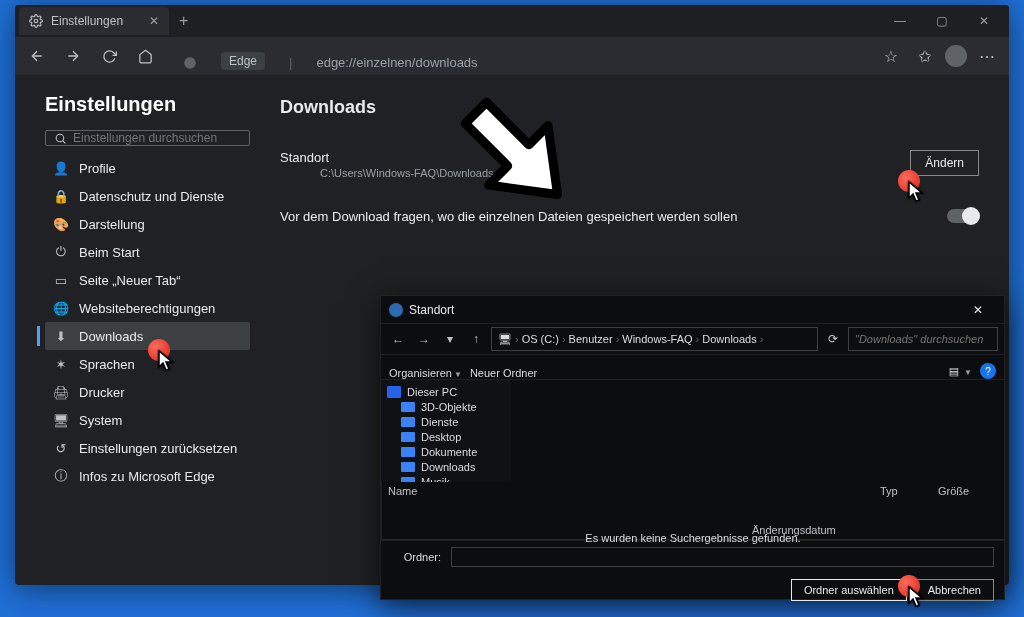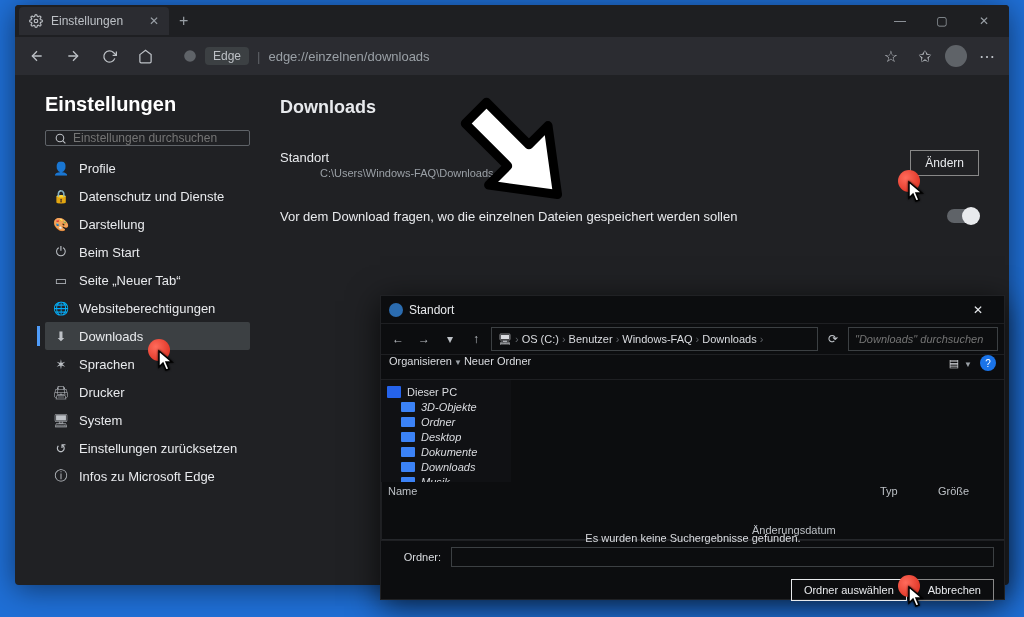--- a/index.html
+++ b/index.html
@@ -17,22 +17,22 @@
          background: #2b2c31; border-radius: 4px 4px 0 0; min-width: 150px; font-size: 12px; color: #bdc1c6;}
   .tab .close-x { margin-left: auto; color: #9aa0a6; cursor: pointer; }
   .newtab { color: #9aa0a6; padding: 6px 10px; font-size: 16px; cursor: pointer; }
   .win-controls { margin-left: auto; display: flex; }
   .win-btn { width: 42px; height: 32px; display:flex; align-items:center; justify-content:center;
              color:#9aa0a6; cursor:pointer; font-size:12px; }
 
   .toolbar { height: 38px; background:#2b2c31; display:flex; align-items:center; padding:0 8px; gap:8px; }
   .tool-btn { width:28px; height:28px; display:flex; align-items:center; justify-content:center;
               color:#bdc1c6; cursor:pointer; border-radius:4px; }
-  .addressbar { flex:0 0 auto; display:flex; align-items:center; height:28px;
-                background:transparent; color:#bdc1c6; padding:0 10px; gap:8px;
+  .addressbar { flex:0 0 auto; display:flex; align-items:flex-end; height:28px;
+                background:transparent; color:#bdc1c6; padding:0 10px; gap:24px;
                 font-size:13px; margin-left:6px;}
   .addr-badge { background:#3c4043; padding:2px 8px; border-radius:4px; font-size:12px;}
   .addr-url { color:#9aa0a6; }
   .toolbar-right { margin-left:auto; display:flex; align-items:center; gap:6px; }
   .avatar { width:22px; height:22px; border-radius:50%; background:#5f6368; }
 
   .content { display:flex; padding: 18px 30px; gap:30px; height: calc(100% - 70px); }
   .sidebar { width: 205px; flex:0 0 205px; }
   .sidebar h1 { font-size:20px; font-weight:600; color:#fff; margin-bottom:14px; }
   .search-box { display:flex; align-items:center; height:16px; border:1px solid #5f6368;
@@ -71,32 +71,32 @@
   .dlg-close { margin-left:auto; width:36px; height:26px; display:flex; align-items:center;
                justify-content:center; cursor:pointer; }
   .dlg-nav { height:30px; display:flex; align-items:center; padding:0 6px; gap:4px; }
   .nav-btn { width:22px; height:22px; display:flex; align-items:center; justify-content:center;
              color:#bdc1c6; cursor:pointer; }
   .breadcrumb { flex:1; height:24px; border:1px solid #3c4043; display:flex; align-items:center;
                 padding:0 6px; gap:3px; font-size:11px; color:#dadce0; overflow:hidden;}
   .breadcrumb .sep { color:#5f6368; }
   .dlg-search { width:150px; height:24px; border:1px solid #3c4043; background:transparent;
                 color:#9aa0a6; padding:0 6px; font-size:11px; outline:none; font-style:italic;}
-  .dlg-tools { height:26px; display:flex; align-items:flex-start; padding:0 8px; gap:2px;
+  .dlg-tools { height:26px; display:flex; align-items:flex-end; padding:0 8px; gap:8px;
                border-top:1px solid #1e1f22; border-bottom:1px solid #1e1f22; }
   .dlg-tools .link { font-size:11px; color:#dadce0; cursor:pointer; }
   .dlg-tools .chev { font-size:8px; color:#9aa0a6; margin-left:2px;}
   .dlg-tools .right { margin-left:auto; display:flex; align-items:center; gap:8px; }
   .help { width:16px; height:16px; border-radius:50%; background:#1a73e8; color:#fff;
           font-size:10px; display:flex; align-items:center; justify-content:center; }
   .dlg-body { display:flex; height:160px;flex-direction:column; }
   .tree { width:130px; background:#101114; padding:4px 4px; overflow:hidden;}
   .tree .node { display:flex; align-items:center; gap:6px; padding:1.5px 2px; font-size:11px;
                 color:#dadce0; cursor:pointer;}
-  .tree .node.indent { padding-left:16px;font-style:italic;}
+  .tree .node.indent { padding-left:16px;}
   .tree .fico { width:14px; height:10px; background:#3b82f6; border-radius:1px;}
   .tree .fico.pc { background:#2563eb; width:14px; height:12px;}
   .tree .fico.disk { background:#6b7280; }
   .tree .fico.dl { background:#3b82f6; }
   .filepane { flex:1; background:#0c0d0f; position:relative; border-left:1px solid #1e1f22;}
   .cols { display:flex; font-size:11px; color:#bdc1c6; border-bottom:1px solid #25272b;
           padding:3px 6px; gap:18px; }
   .cols .c1{flex:1;} .cols .c2{width:110px;margin-top:39px;} .cols .c3{width:40px;} .cols .c4{width:60px;}
   .empty { position:absolute; top:50px; left:0; right:0; text-align:center;
            font-size:11px; color:#dadce0; }
@@ -310,21 +310,21 @@
         <div class="node">
           <span class="fico pc"></span>
           <span>Dieser PC</span>
         </div>
         <div class="node indent">
           <span class="fico "></span>
           <span>3D-Objekte</span>
         </div>
         <div class="node indent">
           <span class="fico "></span>
-          <span>Ordner</span>
+          <span>Dienste</span>
         </div>
         <div class="node indent">
           <span class="fico "></span>
           <span>Desktop</span>
         </div>
         <div class="node indent">
           <span class="fico "></span>
           <span>Dokumente</span>
         </div>
         <div class="node indent">

